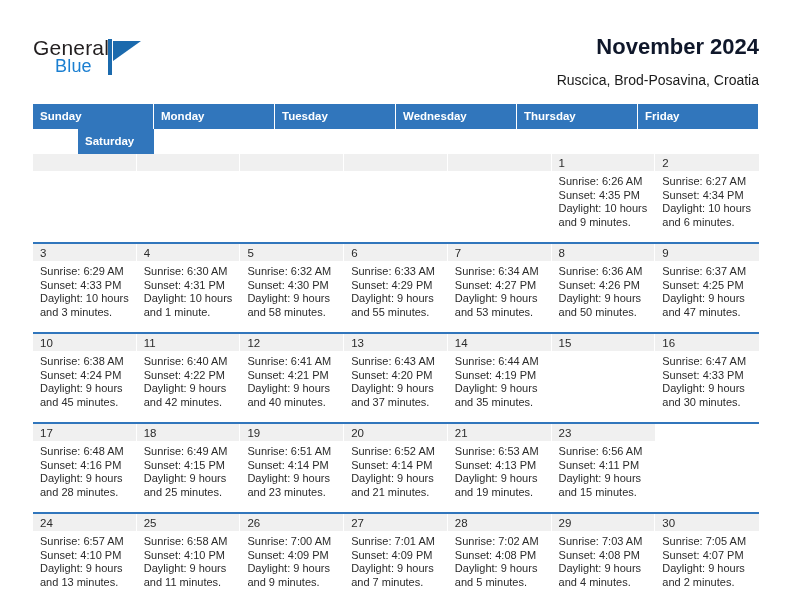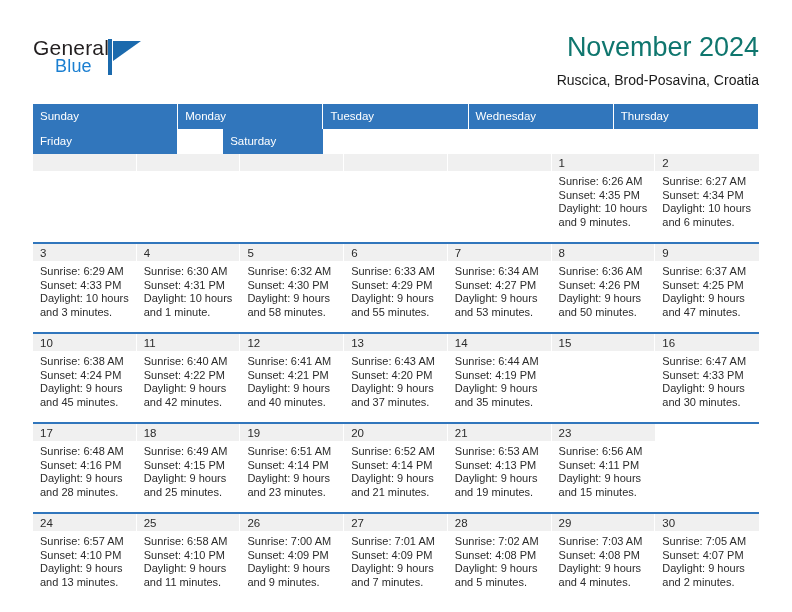--- a/index.html
+++ b/index.html
@@ -78,45 +78,46 @@
     border-bottom: 20px solid transparent;
   }
 
   .title-block {
     position: absolute;
     right: 33px;
     top: 30px;
     text-align: right;
   }
   .month-title {
-    font-size: 27px;
-    color: #0f766e;
+    font-size: 22px;
+    color: #0f172a;
     line-height: 34px;
     white-space: nowrap;
-    font-weight: normal;
+    font-weight: bold;
   }
   .location {
     font-size: 14px;
     color: #1a1a1a;
     line-height: 20px;
     margin-top: 6px;
     white-space: nowrap;
   }
 
   
   .calendar {
     position: absolute;
     left: 33px;
     top: 104px;
     width: 726px;
   }
   .weekdays {
     display: grid;
-    grid-template-columns: repeat(5, 1fr);
+    grid-template-columns: repeat(6, 1fr);
     background: #ffffff;
+    font-weight: bold;
   }
   .weekday {
     background: #3176bc;
     color: #ffffff;
     font-size: 11.5px;
     padding: 6px 0 7px 7px;
     box-sizing: border-box;
     border-right: 1px solid #ffffff;
   }
   .weekday:last-child { border-right: none; margin-left: 45px; }

